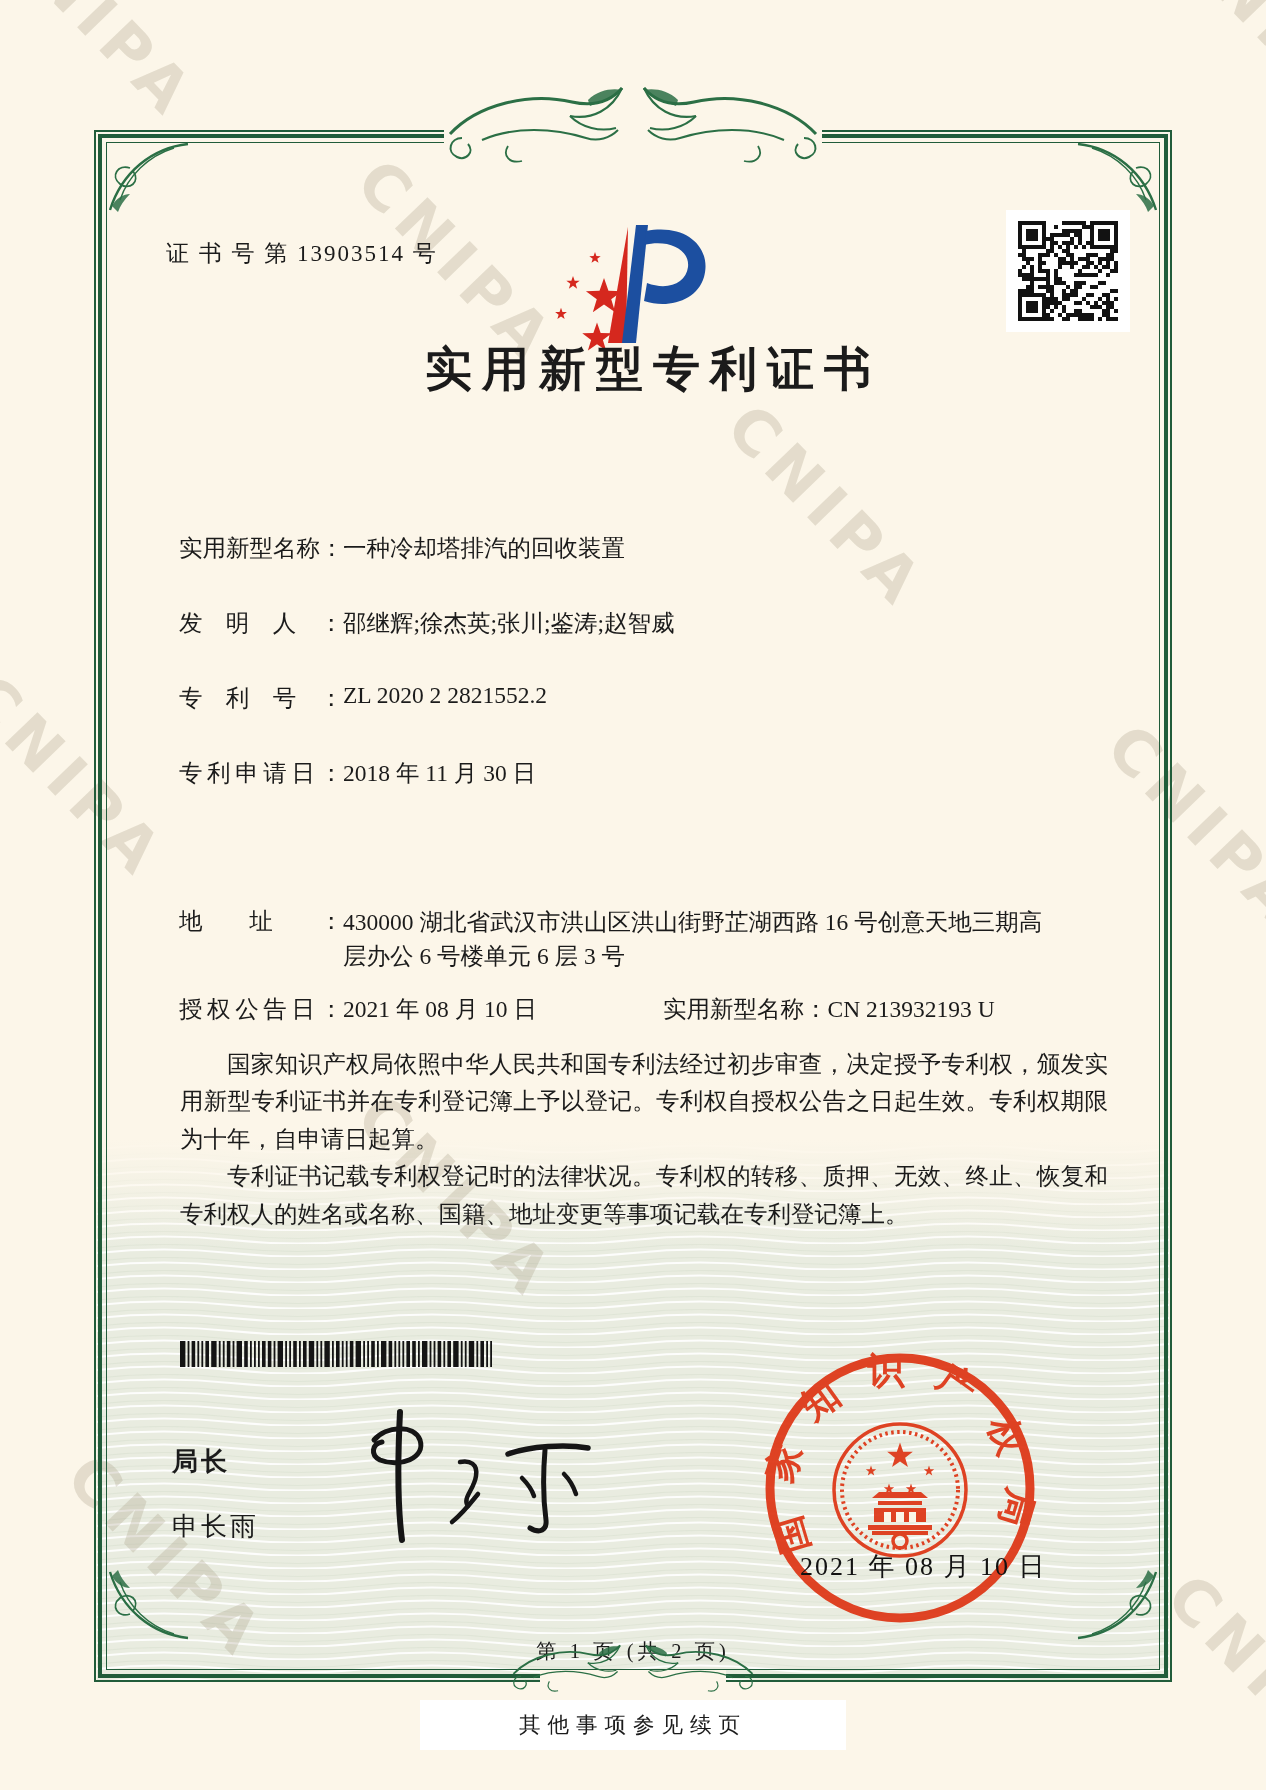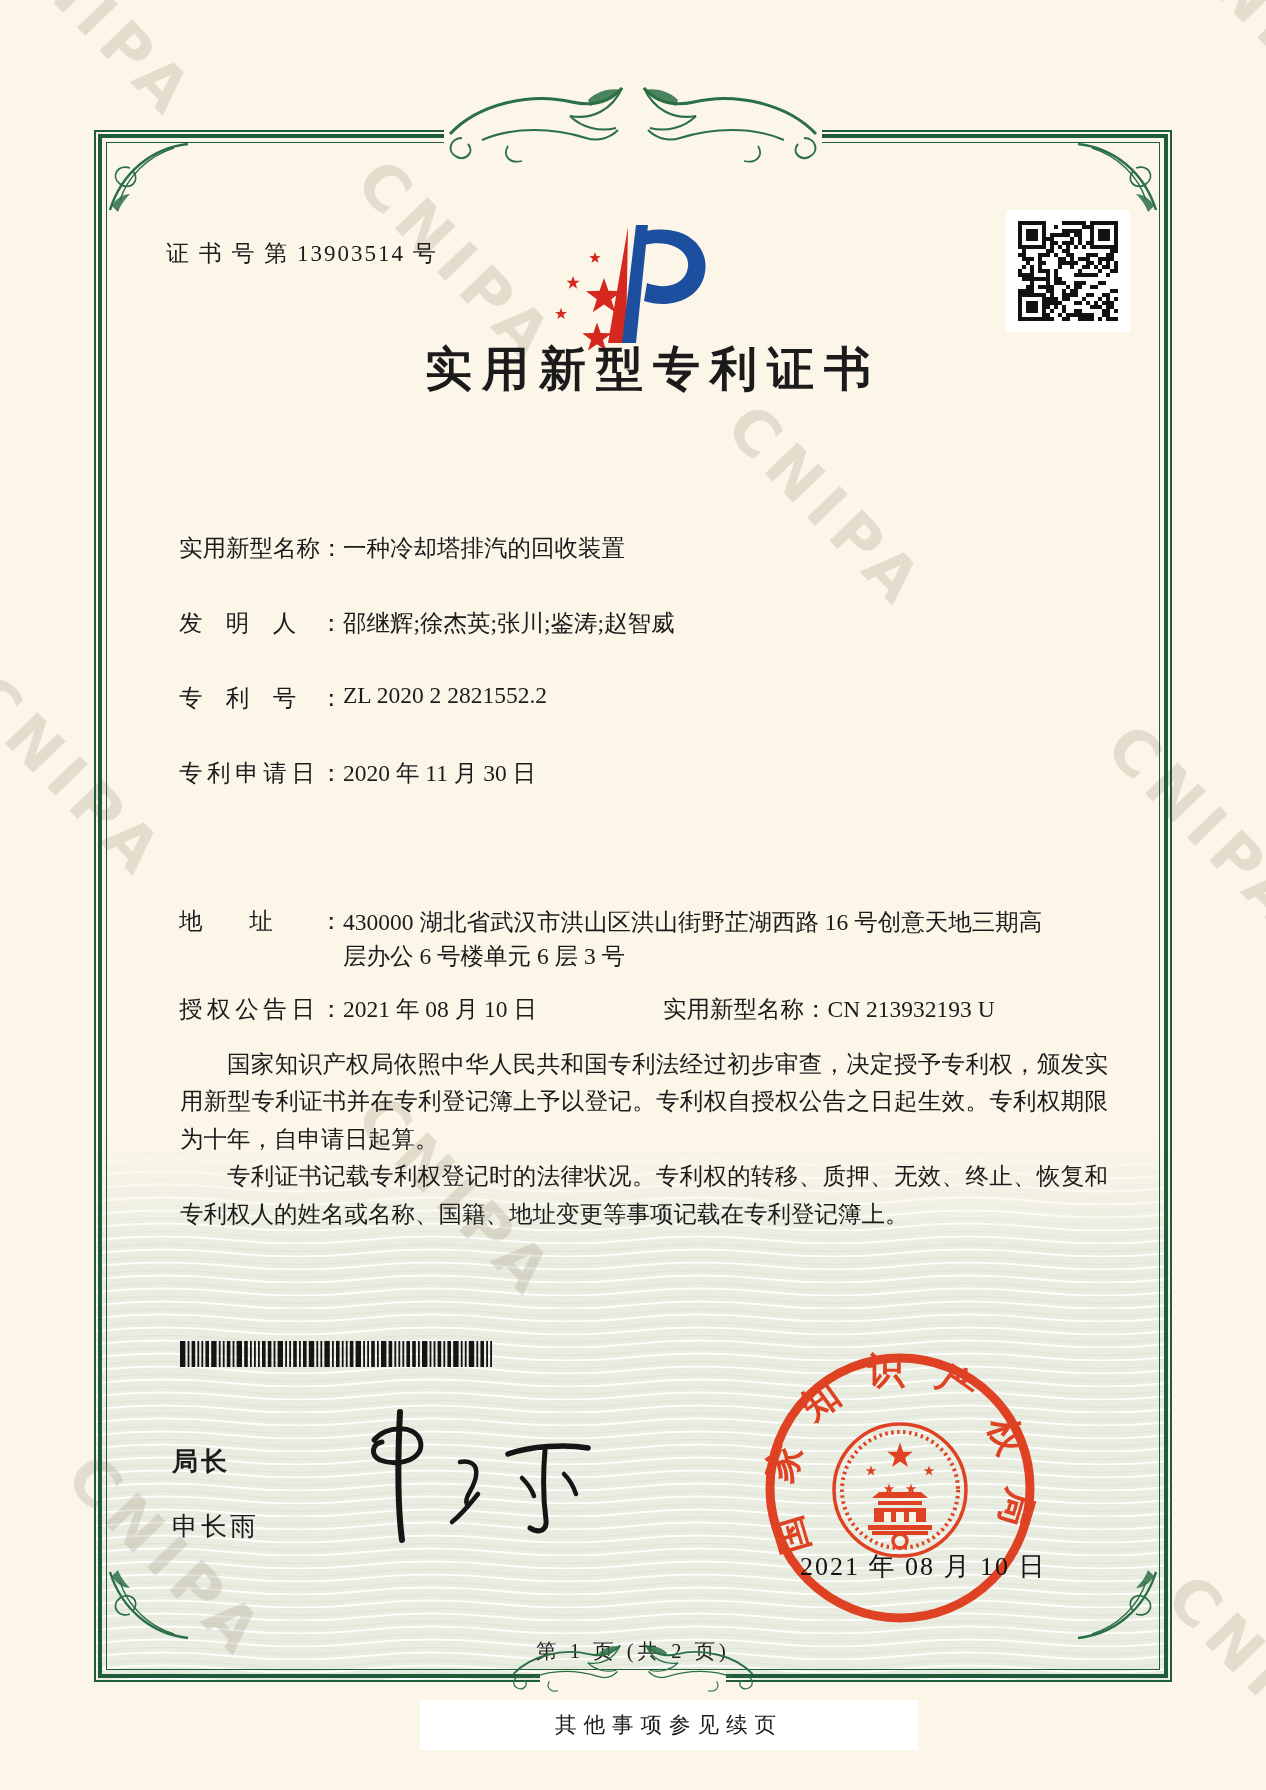--- a/index.html
+++ b/index.html
@@ -34,21 +34,21 @@
   .officer-title{position:absolute;left:172px;top:1444px;font-family:"DejaVu Sans",sans-serif;
       font-weight:700;font-size:26px;letter-spacing:3px;z-index:3;}
   .officer-name{position:absolute;left:172px;top:1509px;font-family:"DejaVu Sans",sans-serif;
       font-weight:400;font-size:26px;letter-spacing:3px;z-index:3;}
   .signature{position:absolute;left:340px;top:1402px;z-index:3;}
   .seal{position:absolute;left:760px;top:1348px;z-index:3;opacity:.93;}
   .seal-date{position:absolute;left:800px;top:1549px;font-size:26px;letter-spacing:2px;
       color:#121212;z-index:4;white-space:nowrap;}
   .pagefoot{position:absolute;left:0;right:0;top:1637px;text-align:center;font-size:20.5px;
       letter-spacing:4px;z-index:3;}
-  .contbox{position:absolute;left:420px;top:1700px;width:498px;height:50px;background:#ffffff;
+  .contbox{position:absolute;left:420px;top:1700px;width:426px;height:50px;background:#ffffff;
       z-index:3;text-align:center;line-height:50px;font-size:21.5px;letter-spacing:7px;}
   
   .orn{position:absolute;z-index:4;pointer-events:none;}
   .qr{position:absolute;left:1006px;top:210px;z-index:3;}
   .logo{position:absolute;left:516px;top:186px;z-index:3;}
 </style>
 </head>
 <body>
 
 <div id="canvas">
@@ -482,21 +482,21 @@
   <div class="row" style="top:532px">
     <span class="lbl">实用新型名称：</span><span class="val">一种冷却塔排汽的回收装置</span>
   </div>
   <div class="row" style="top:607px">
     <span class="lbl">发明人：</span><span class="val">邵继辉;徐杰英;张川;鉴涛;赵智威</span>
   </div>
   <div class="row" style="top:682px">
     <span class="lbl">专利号：</span><span class="val">ZL 2020 2 2821552.2</span>
   </div>
   <div class="row" style="top:757px">
-    <span class="lbl">专利申请日：</span><span class="val">2020 年 11 月 30 日</span>
+    <span class="lbl">专利申请日：</span><span class="val">2018 年 11 月 30 日</span>
   </div>
   <div class="row" style="top:905px">
     <span class="lbl">地址：</span><span class="val val-wrap">430000  湖北省武汉市洪山区洪山街野芷湖西路 16 号创意天地三期高层办公 6 号楼单元 6 层 3 号</span>
   </div>
   <div class="row" style="top:993px">
     <span class="lbl">授权公告日：</span><span class="val">2021 年 08 月 10 日</span>
     <span class="grant2"><span>实用新型名称：</span><span>CN 213932193 U</span></span>
   </div>
 
   <div class="paras">

